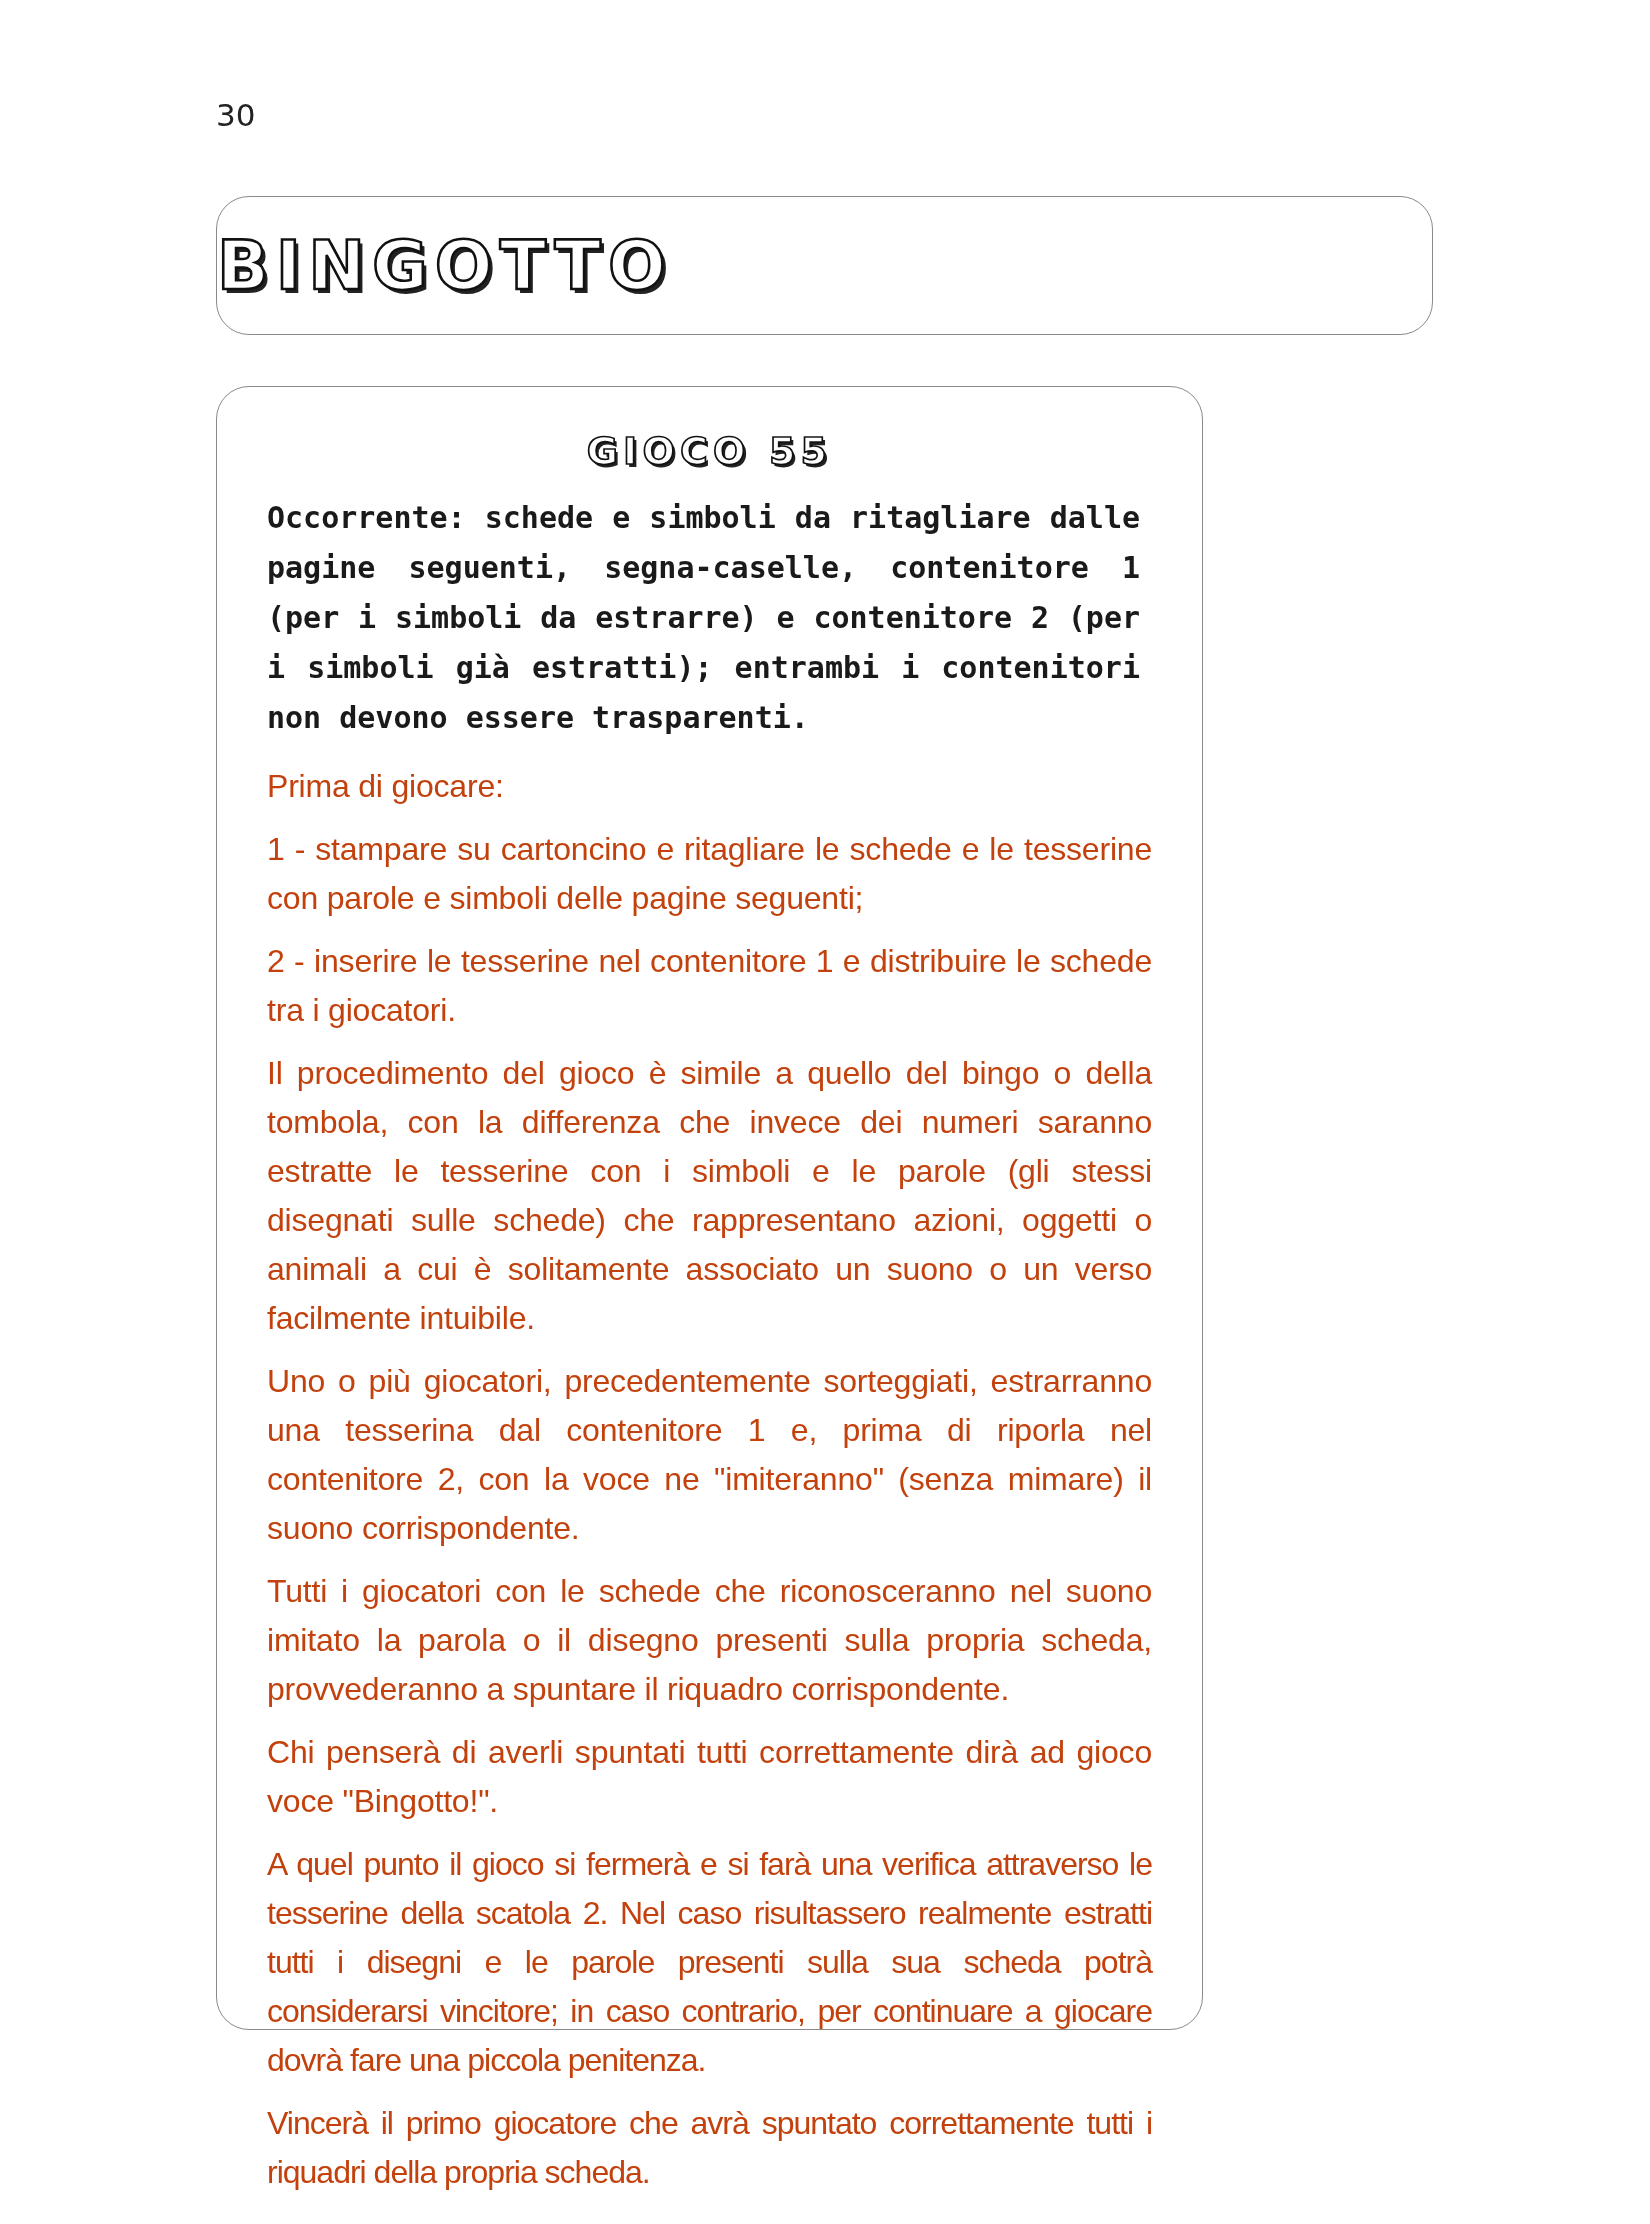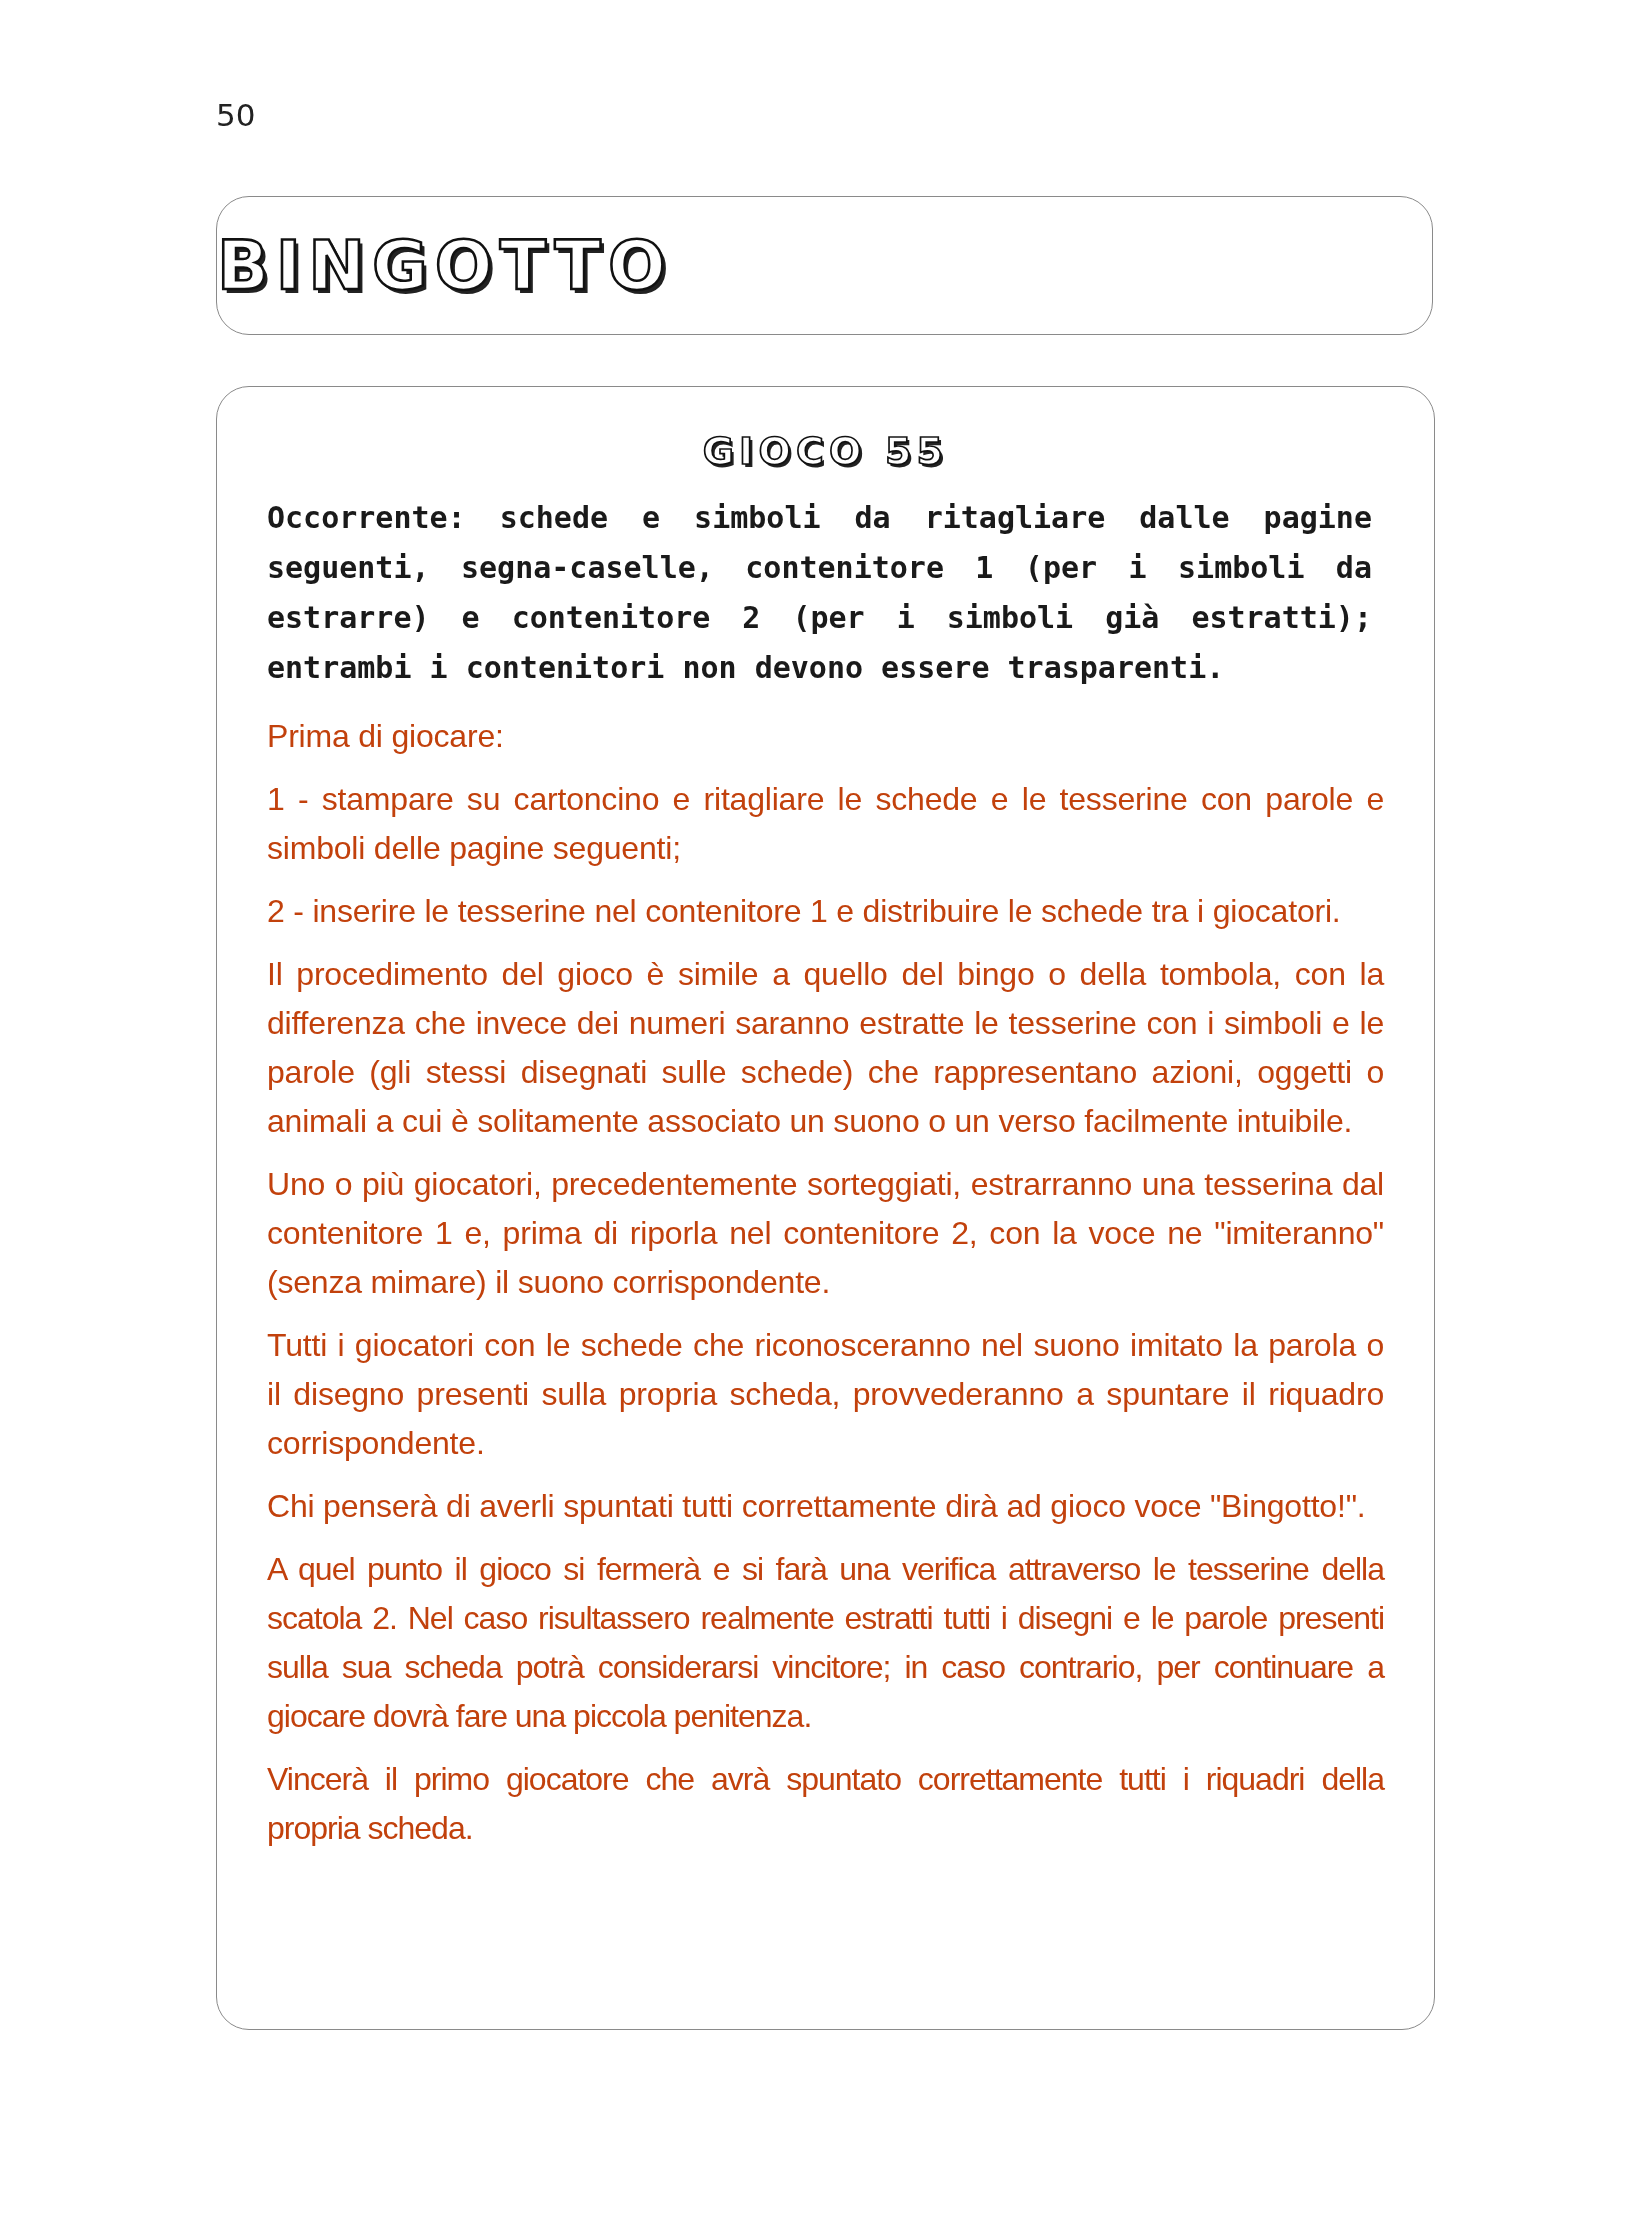--- a/index.html
+++ b/index.html
@@ -43,21 +43,21 @@
     letter-spacing: 7px;
     color: #ffffff;
     -webkit-text-stroke: 2.6px #111;
     text-shadow: 3.5px 3.5px 0 #222;
     line-height: 1;
   }
   .content-box {
     position: absolute;
     left: 216px;
     top: 386px;
-    width: 1219px;
+    width: 987px;
     height: 1644px;
     border: 1.7px solid #8a8a8a;
     border-radius: 33px;
     box-sizing: border-box;
     padding: 45px 50px 17px 50px;
   }
   .game-title {
     text-align: center;
     font-family: "DejaVu Sans", sans-serif;
     font-weight: bold;
@@ -87,21 +87,21 @@
     color: #c2410c;
     letter-spacing: -0.2px;
   }
   .para.tight {
     letter-spacing: -1px;
   }
 </style>
 </head>
 <body>
 
-<div class="page-number">50</div>
+<div class="page-number">30</div>
 
 <div class="title-box">
   <div class="bubble-title">BINGOTTO</div>
 </div>
 
 <div class="content-box">
   <div class="game-title">GIOCO 55</div>
   <p class="materials">Occorrente: schede e simboli da ritagliare dalle pagine seguenti, segna-caselle, contenitore 1 (per i simboli da estrarre) e contenitore 2 (per i simboli già estratti); entrambi i contenitori non devono essere trasparenti.</p>
   <p class="para">Prima di giocare:</p>
   <p class="para">1 - stampare su cartoncino e ritagliare le schede e le tesserine con parole e simboli delle pagine seguenti;</p>

